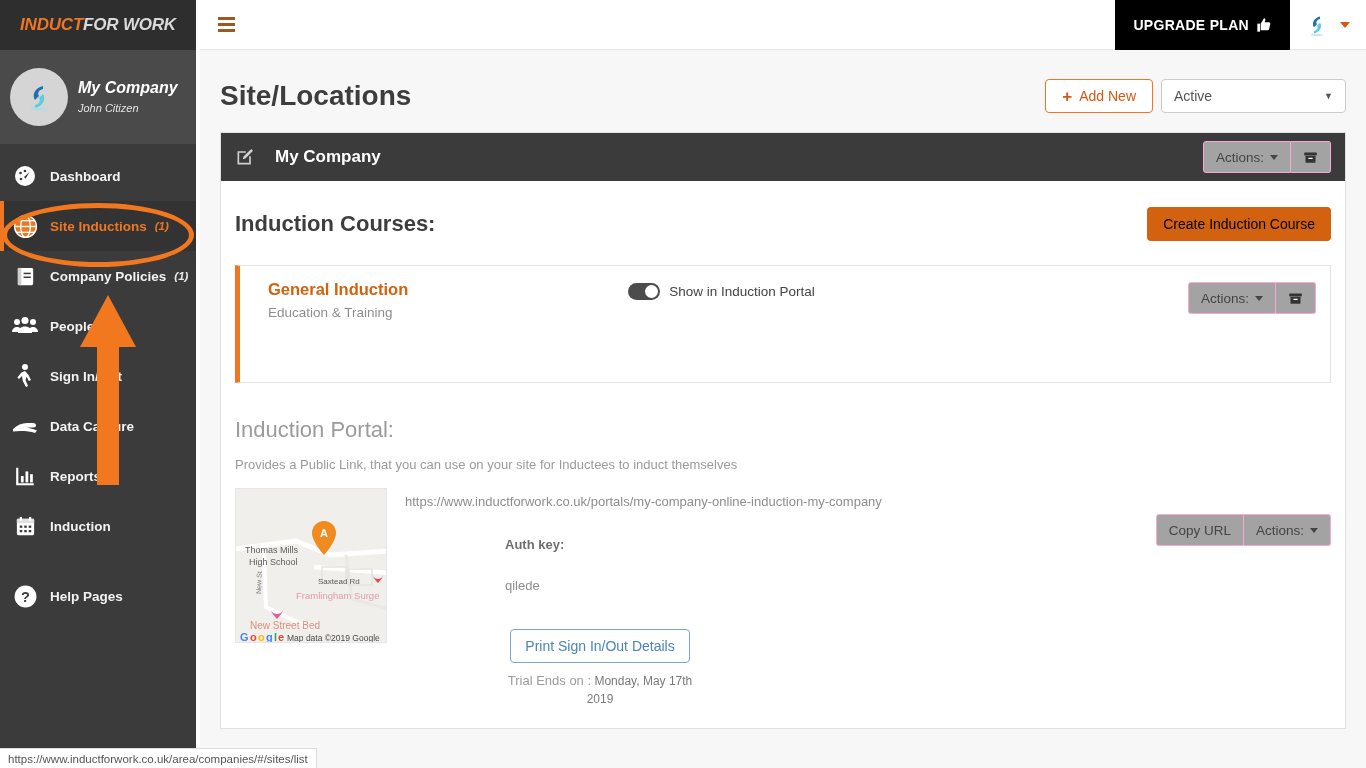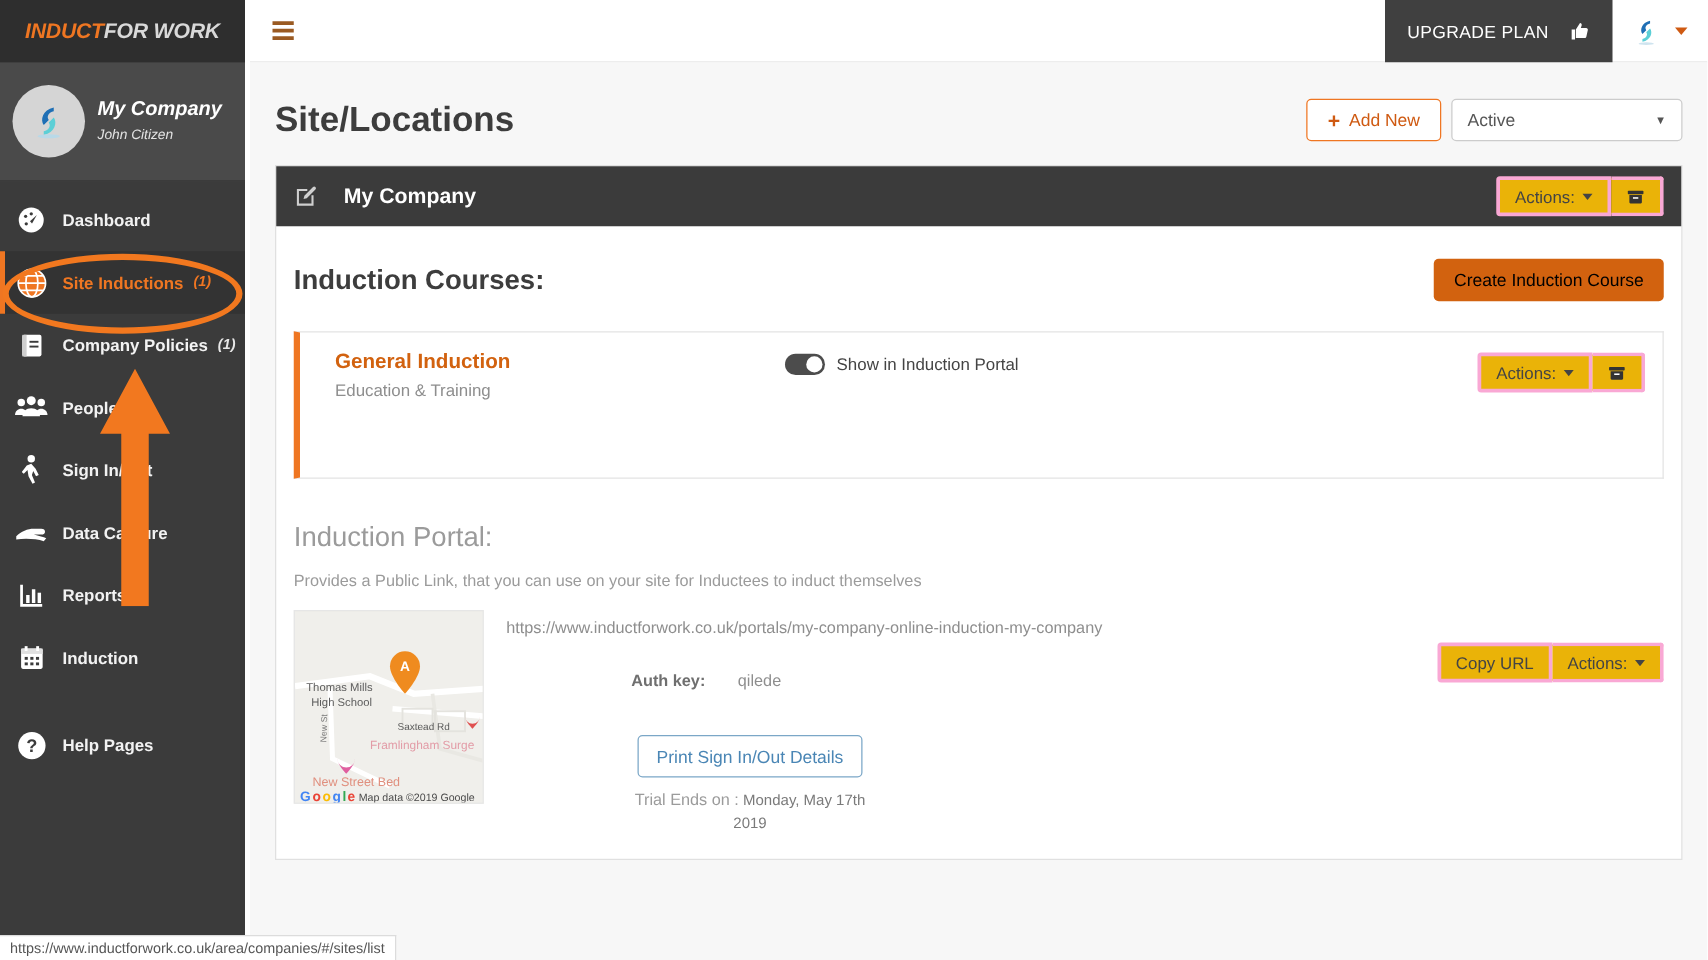--- a/index.html
+++ b/index.html
@@ -78,23 +78,23 @@
   }
   .hamburger { margin-left: 18px; cursor: pointer; line-height: 0; }
   .hamburger span {
     display: block; width: 17px; height: 3px;
     background: #9a5a22; margin: 3px 0;
   }
   .topbar-right {
     margin-left: auto; display: flex; align-items: center; height: 50px;
   }
   .upgrade-btn {
-    background: #404040; color: #ffffff;
-    height: 50px; display: flex; align-items: center; gap: 17px;
-    padding: 0 18px; font-size: 14px; font-weight: normal;
+    background: #000000; color: #ffffff;
+    height: 50px; display: flex; align-items: center; gap: 7px;
+    padding: 0 18px; font-size: 14px; font-weight: bold;
     letter-spacing: 0.3px; cursor: pointer; border: none;
     font-family: "Liberation Sans", sans-serif;
   }
   .user-menu {
     display: flex; align-items: center; gap: 10px;
     padding: 0 16px 0 14px; cursor: pointer;
   }
   .caret-down {
     width: 0; height: 0;
     border-left: 5px solid transparent; border-right: 5px solid transparent;
@@ -139,21 +139,21 @@
     height: 48px; background: #3b3b3b;
     display: flex; align-items: center; padding: 0 14px;
   }
   .panel-head-title {
     color: #ffffff; font-size: 17px; font-weight: bold; margin-left: 20px;
   }
   .edit-icon { cursor: pointer; line-height: 0; }
   .panel-head-actions { margin-left: auto; display: flex; }
   .btn-group { display: flex; }
   .btn-white {
-    background: #eab308; border: 3px solid #f9a8d4; color: #444444;
+    background: #a3a3a3; border: 1px solid #f9a8d4; color: #444444;
     height: 32px; padding: 0 12px; font-size: 13.5px;
     display: flex; align-items: center; gap: 6px; cursor: pointer;
     font-family: "Liberation Sans", sans-serif;
   }
   .btn-white + .btn-white { border-left: none; }
   .btn-white:first-child { border-radius: 3px 0 0 3px; }
   .btn-white:last-child { border-radius: 0 3px 3px 0; }
   .tri { width:0;height:0;border-left:4px solid transparent;border-right:4px solid transparent;border-top:5px solid #444; }
 
   .panel-body { padding: 26px 14px 20px 14px; }
@@ -208,20 +208,21 @@
   }
   .portal-mid {
     flex: 1; padding-left: 18px; display: flex; flex-direction: column;
   }
   .portal-url {
     font-size: 13px; color: #8e8e8e; margin-top: 6px;
   }
   .auth-row {
     margin-top: 28px; font-size: 13px; display: flex; gap: 26px;
     padding-left: 100px;
+    flex-direction: column;
   }
   .auth-label { color: #6f6f6f; font-weight: bold; }
   .auth-value { color: #8e8e8e; }
   .print-wrap {
     margin-top: 36px; width: 278px; margin-left: 56px;
     display: flex; flex-direction: column; align-items: center;
   }
   .btn-print {
     background: #ffffff; border: 1px solid #7ba7c7; color: #4a86b5;
     border-radius: 4px; height: 34px; padding: 0 14px; font-size: 14px;

